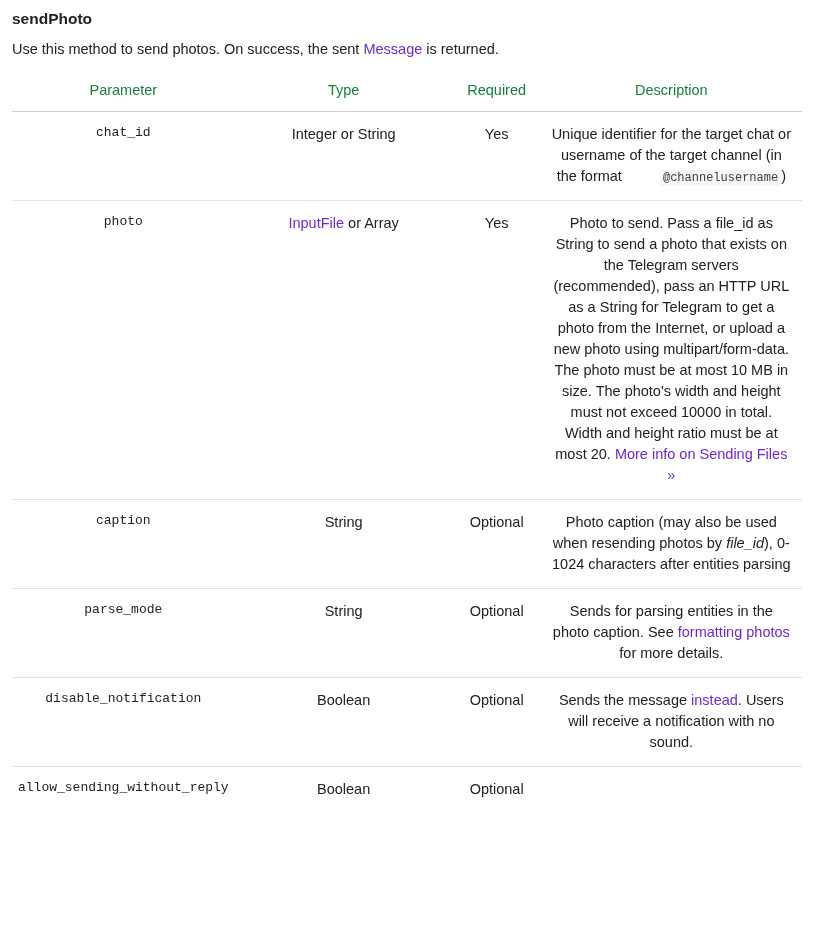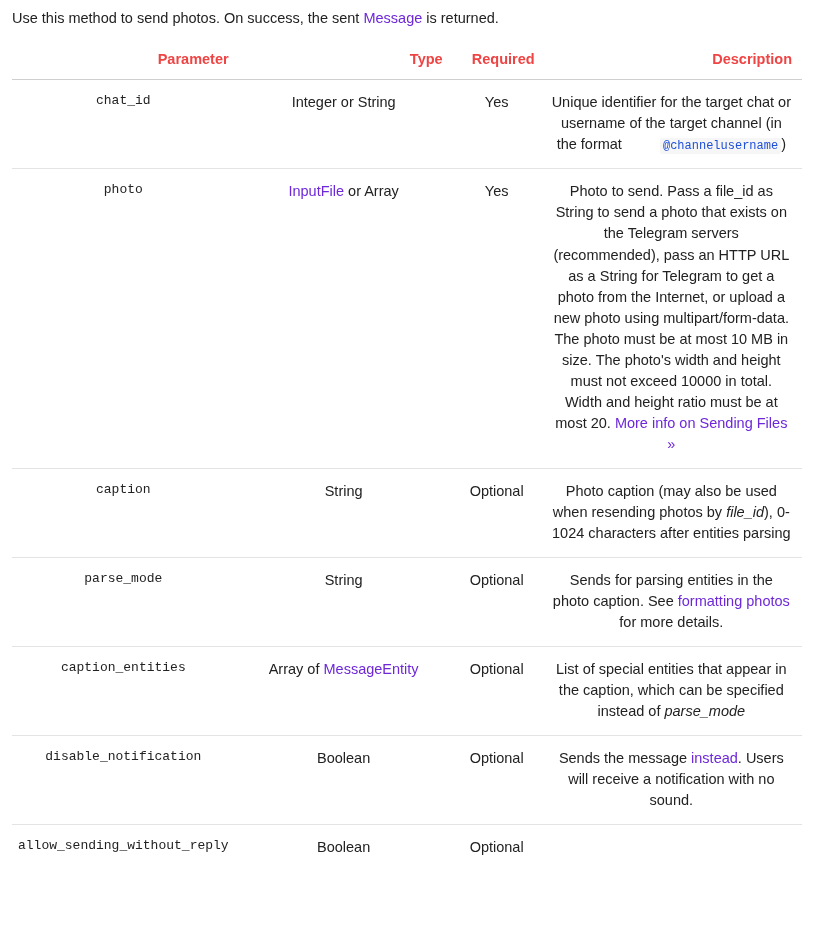--- a/index.html
+++ b/index.html
@@ -32,37 +32,37 @@
     color: #222222;
   }
   a.link {
     color: #6d28d9;
     text-decoration: none;
   }
   code.inline {
     font-family: "Liberation Mono", monospace;
     font-size: 12px;
     background: #f6f6f6;
-    color: #1d4ed8;
+    color: #404040;
     padding: 1px 3px;
     border-radius: 2px;
     margin-left: 34px;
   }
   table.api {
     width: 100%;
     border-collapse: collapse;
     font-size: 14.5px;
   }
   table.api th {
-    text-align: right;
-    font-weight: bold;
+    text-align: center;
+    font-weight: normal;
     font-size: 14.5px;
     padding: 6px 10px 9px 6px;
     border-bottom: 1px solid #cfcfcf;
-    color: #ef4444;
+    color: #15803d;
     vertical-align: bottom;
   }
   table.api td {
     text-align: center;
     padding: 12px 10px 13px 6px;
     border-top: 1px solid #e3e3e3;
     vertical-align: top;
     color: #222222;
   }
   table.api tr.first-row td {
@@ -87,20 +87,21 @@
   em.it {
     font-style: italic;
   }
   .desc-line { display: inline; }
 </style>
 </head>
 <body>
 
 <div class="page">
 
+  <h3 class="section-title">sendPhoto</h3>
 
   <p class="intro">
     <span>Use this method to send photos. On success, the sent </span><a class="link" href="#">Message</a><span> is returned.</span>
   </p>
 
   <table class="api">
     <thead>
       <tr>
         <th class="col-param">Parameter</th>
         <th class="col-type">Type</th>
@@ -131,26 +132,20 @@
         <td class="col-desc"><span class="desc-line">Photo caption (may also be used when resending photos by </span><em class="it">file_id</em><span class="desc-line">), 0-1024 characters after entities parsing</span></td>
       </tr>
 
       <tr>
         <td class="col-param">parse_mode</td>
         <td class="col-type">String</td>
         <td class="col-req">Optional</td>
         <td class="col-desc"><span class="desc-line">Sends for parsing entities in the photo caption. See </span><a class="link" href="#">formatting photos</a><span class="desc-line"> for more details.</span></td>
       </tr>
 
-      <tr>
-        <td class="col-param">caption_entities</td>
-        <td class="col-type"><span>Array of </span><a class="link" href="#">MessageEntity</a></td>
-        <td class="col-req">Optional</td>
-        <td class="col-desc"><span class="desc-line">List of special entities that appear in the caption, which can be specified instead of </span><em class="it">parse_mode</em></td>
-      </tr>
 
       <tr>
         <td class="col-param">disable_notification</td>
         <td class="col-type">Boolean</td>
         <td class="col-req">Optional</td>
         <td class="col-desc"><span class="desc-line">Sends the message </span><a class="link" href="#">instead</a><span class="desc-line">. Users will receive a notification with no sound.</span></td>
       </tr>
 
 
       <tr>

